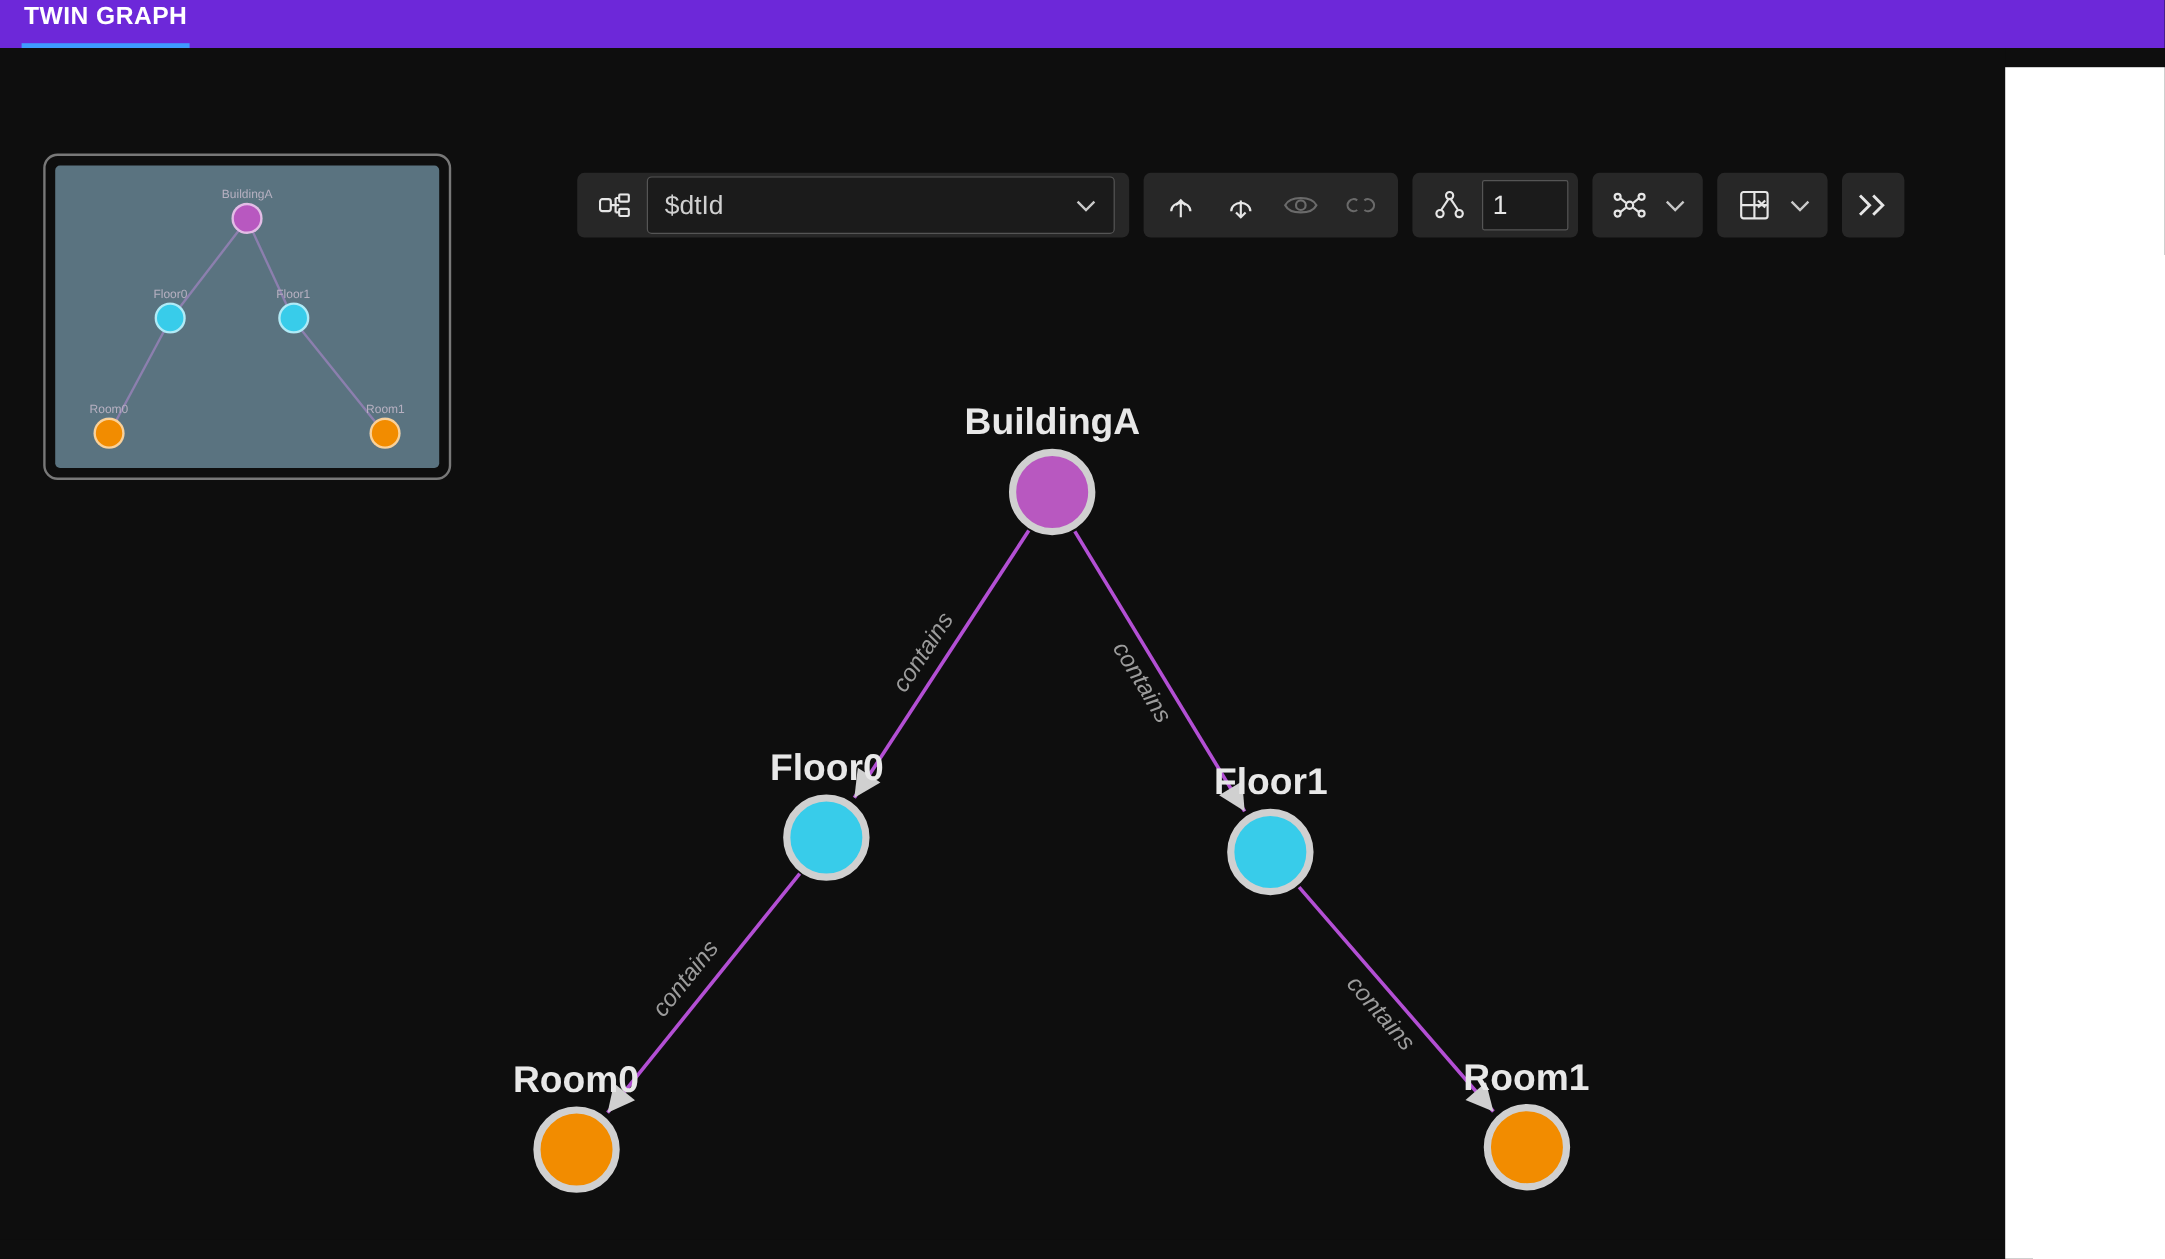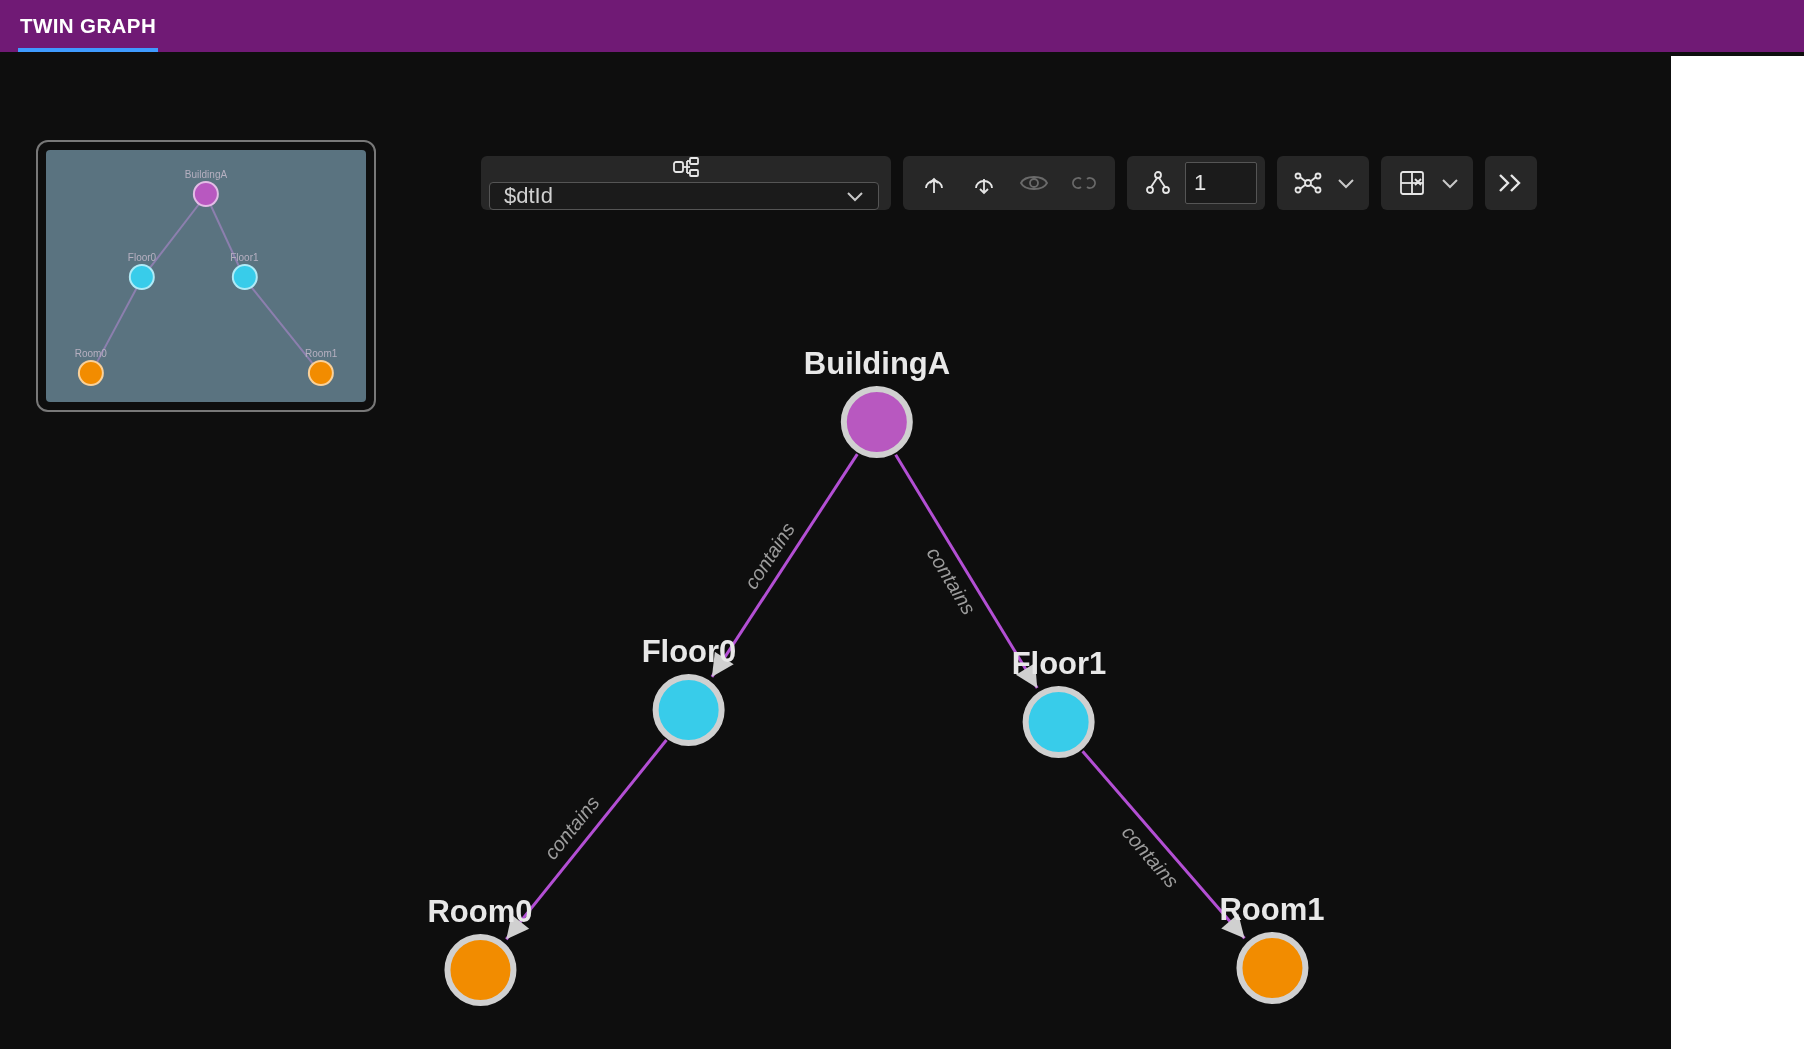--- a/index.html
+++ b/index.html
@@ -6,22 +6,22 @@
     margin: 0;
     padding: 0;
     width: 1804px;
     height: 1049px;
     background: #0e0e0e;
     font-family: "Segoe UI", Tahoma, sans-serif;
     color: #e6e6e6;
     overflow: hidden;
   }
   .tab-bar {
-    height: 52px;
-    background: #701a75;
+    height: 40px;
+    background: #6d28d9;
     display: flex;
     align-items: flex-end;
     padding: 0 18px;
   }
   .tab {
     font-size: 20.5px;
     color: #c8c8c8;
     font-weight: 500;
     padding: 12px 2px 10px 2px;
     cursor: pointer;
@@ -64,21 +64,20 @@
     border-radius: 6px;
     display: flex;
     align-items: center;
     height: 54px;
     padding: 0 8px;
     gap: 4px;
   }
   .dropdown {
     display: flex;
     align-items: center;
-    flex-direction: column;
   }
   .icon-cell {
     width: 46px;
     height: 54px;
     display: flex;
     align-items: center;
     justify-content: center;
     color: #e6e6e6;
   }
   .icon-cell svg { display:block; }

